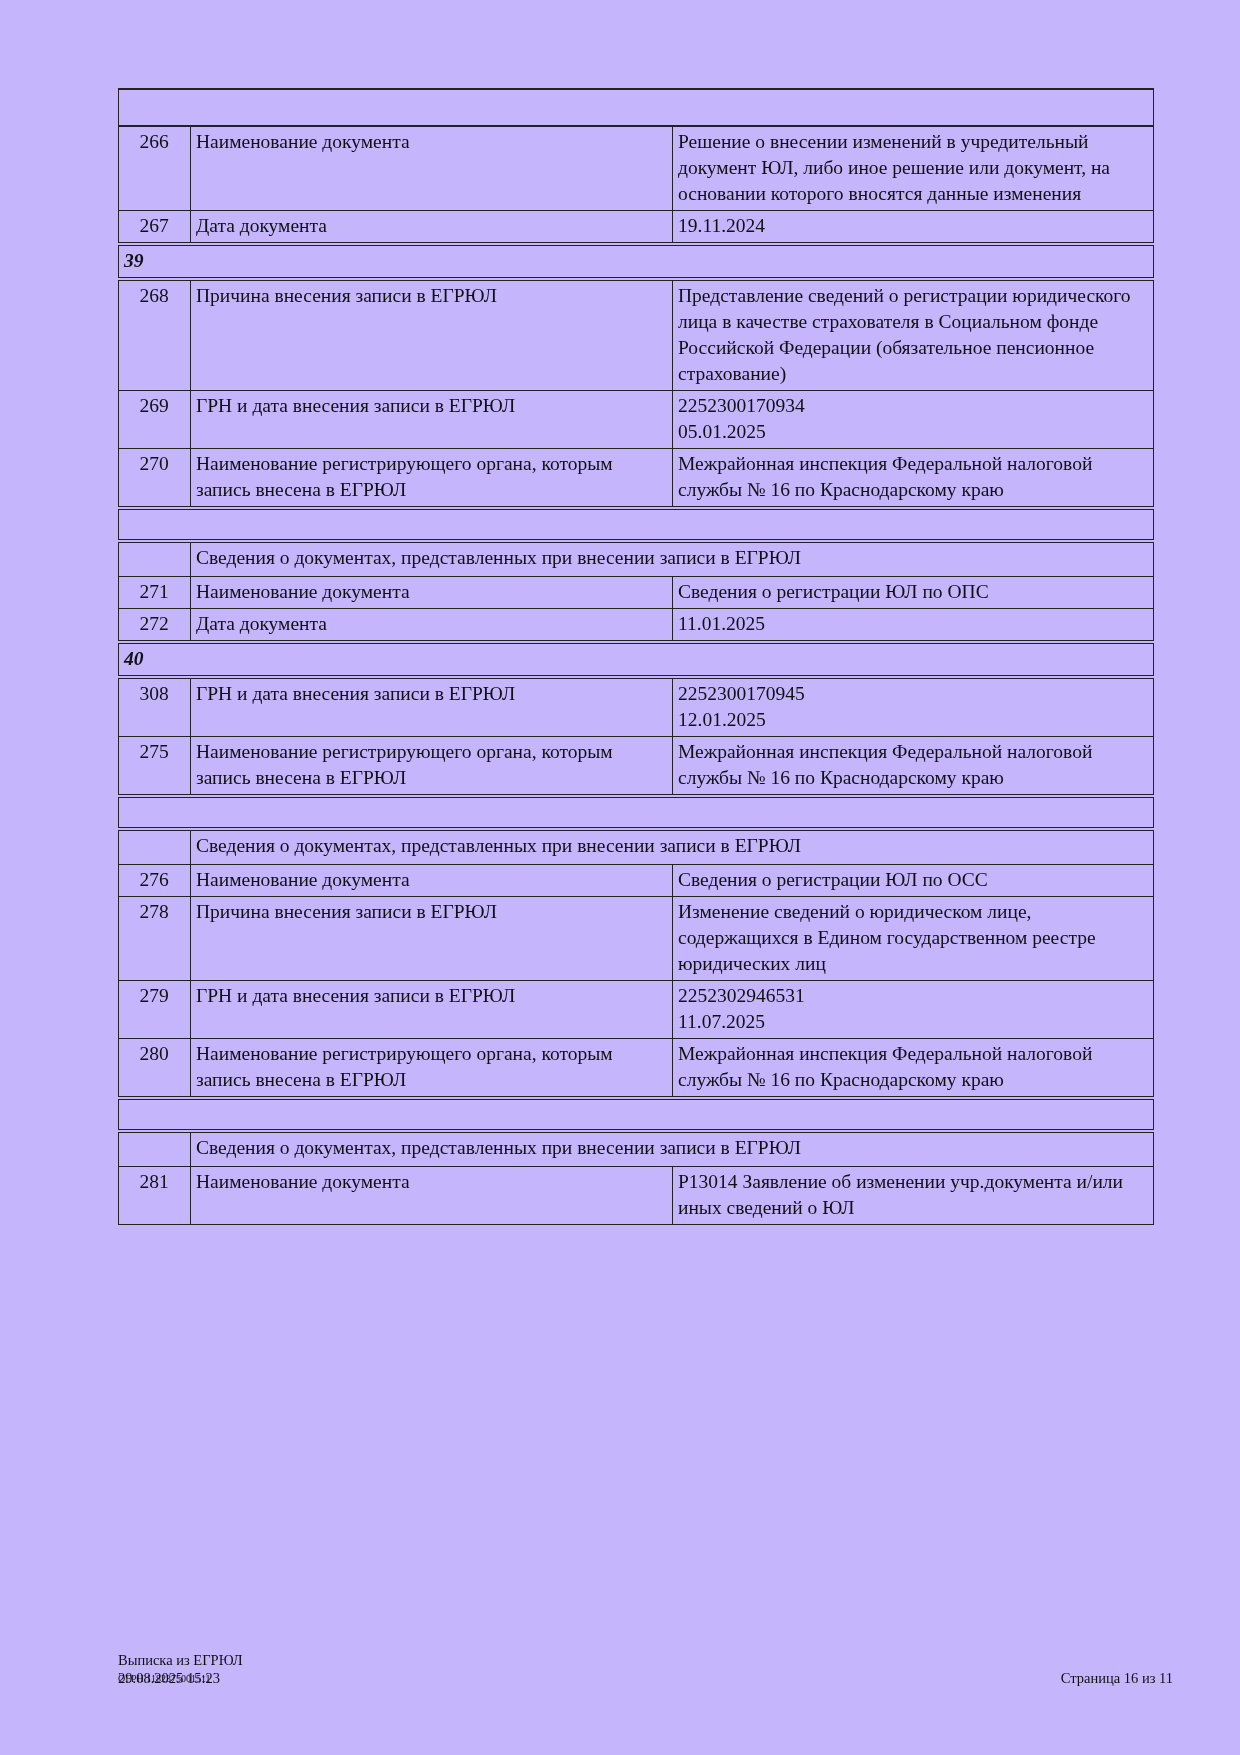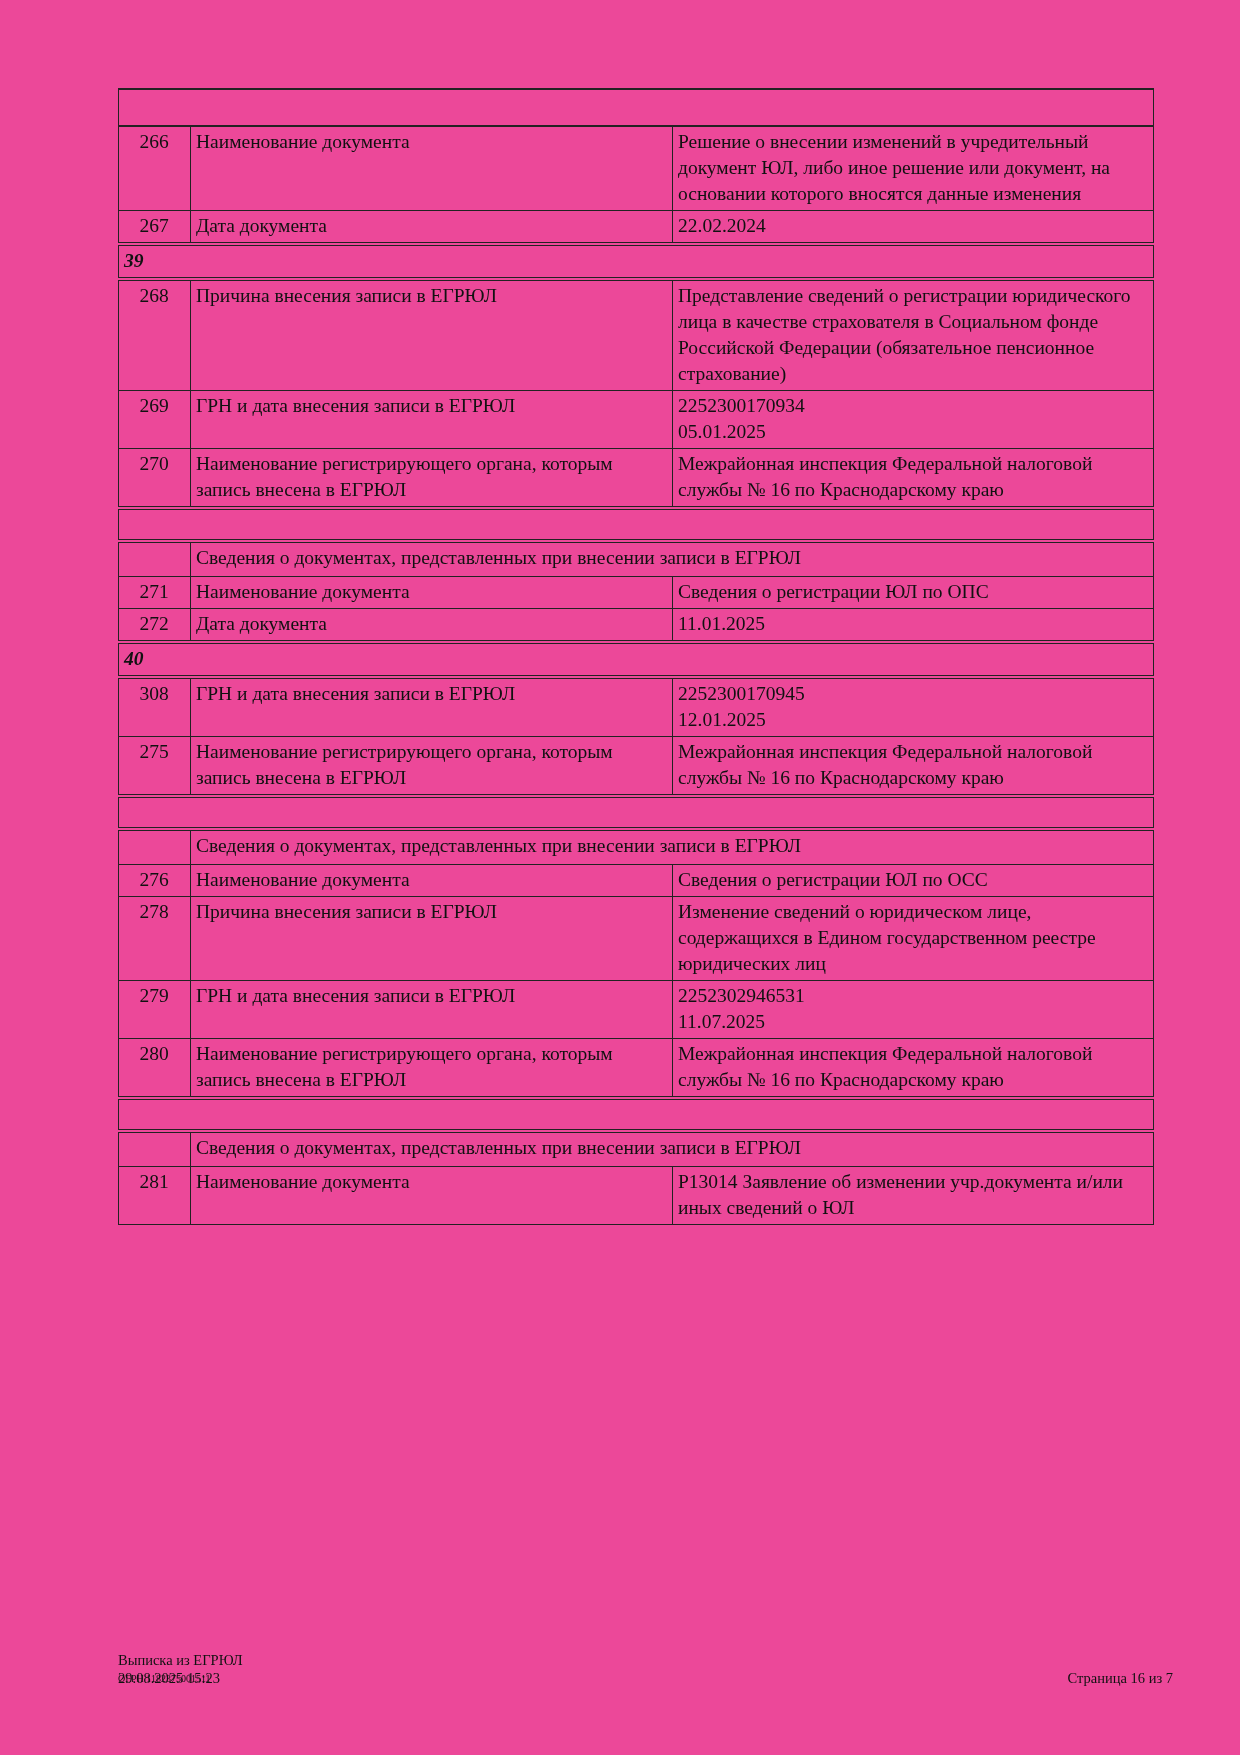--- a/index.html
+++ b/index.html
@@ -8,21 +8,21 @@
     background: #ffffff;
     width: 1240px;
     height: 1755px;
     font-family: "Liberation Serif", "DejaVu Serif", serif;
     color: #111;
   }
   .page {
     position: relative;
     width: 1240px;
     height: 1755px;
-    background: #ec4899;
+    background: #c4b5fd;
     overflow: hidden;
   }
   table.egrul {
     position: absolute;
     left: 118px;
     top: 88px;
     width: 1035px;
     border-collapse: collapse;
     table-layout: fixed;
     font-size: 19.5px;
@@ -103,21 +103,21 @@
         </tr>
 
       <tr>
         <td class="num">266</td>
         <td class="label">Наименование документа</td>
         <td class="value">Решение о внесении изменений в учредительный документ ЮЛ, либо иное решение или документ, на основании которого вносятся данные изменения</td>
       </tr>
       <tr>
         <td class="num">267</td>
         <td class="label">Дата документа</td>
-        <td class="value">22.02.2024</td>
+        <td class="value">19.11.2024</td>
       </tr>
 
       <tr class="section">
         <td colspan="3">39</td>
       </tr>
 
       <tr>
         <td class="num">268</td>
         <td class="label">Причина внесения записи в ЕГРЮЛ</td>
         <td class="value">Представление сведений о регистрации юридического лица в качестве страхователя в Социальном фонде Российской Федерации (обязательное пенсионное страхование)</td>
@@ -215,15 +215,15 @@
         <td class="value">Р13014 Заявление об изменении учр.документа и/или иных сведений о ЮЛ</td>
       </tr>
     </tbody>
   </table>
 
   <div class="footer-left">
     <div>Выписка из ЕГРЮЛ</div>
     <div>29.08.2025 15:23</div>
   </div>
   <div class="footer-center">ОГРН 1182375001511</div>
-  <div class="footer-right">Страница 16 из 7</div>
+  <div class="footer-right">Страница 16 из 11</div>
 
 </div>
 
 </body></html>

